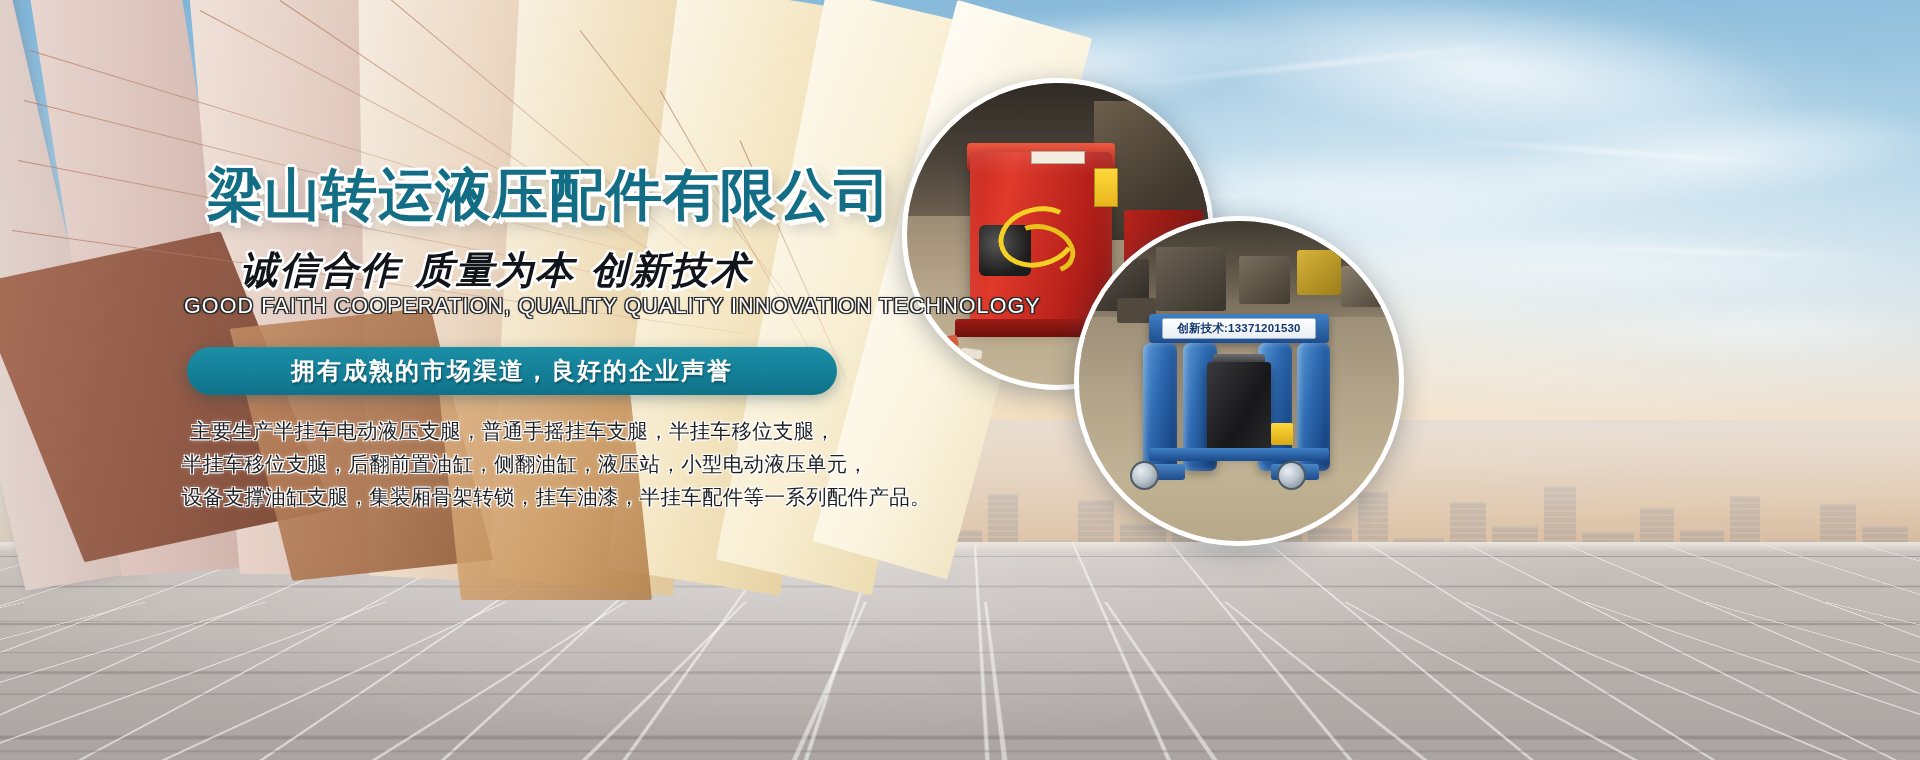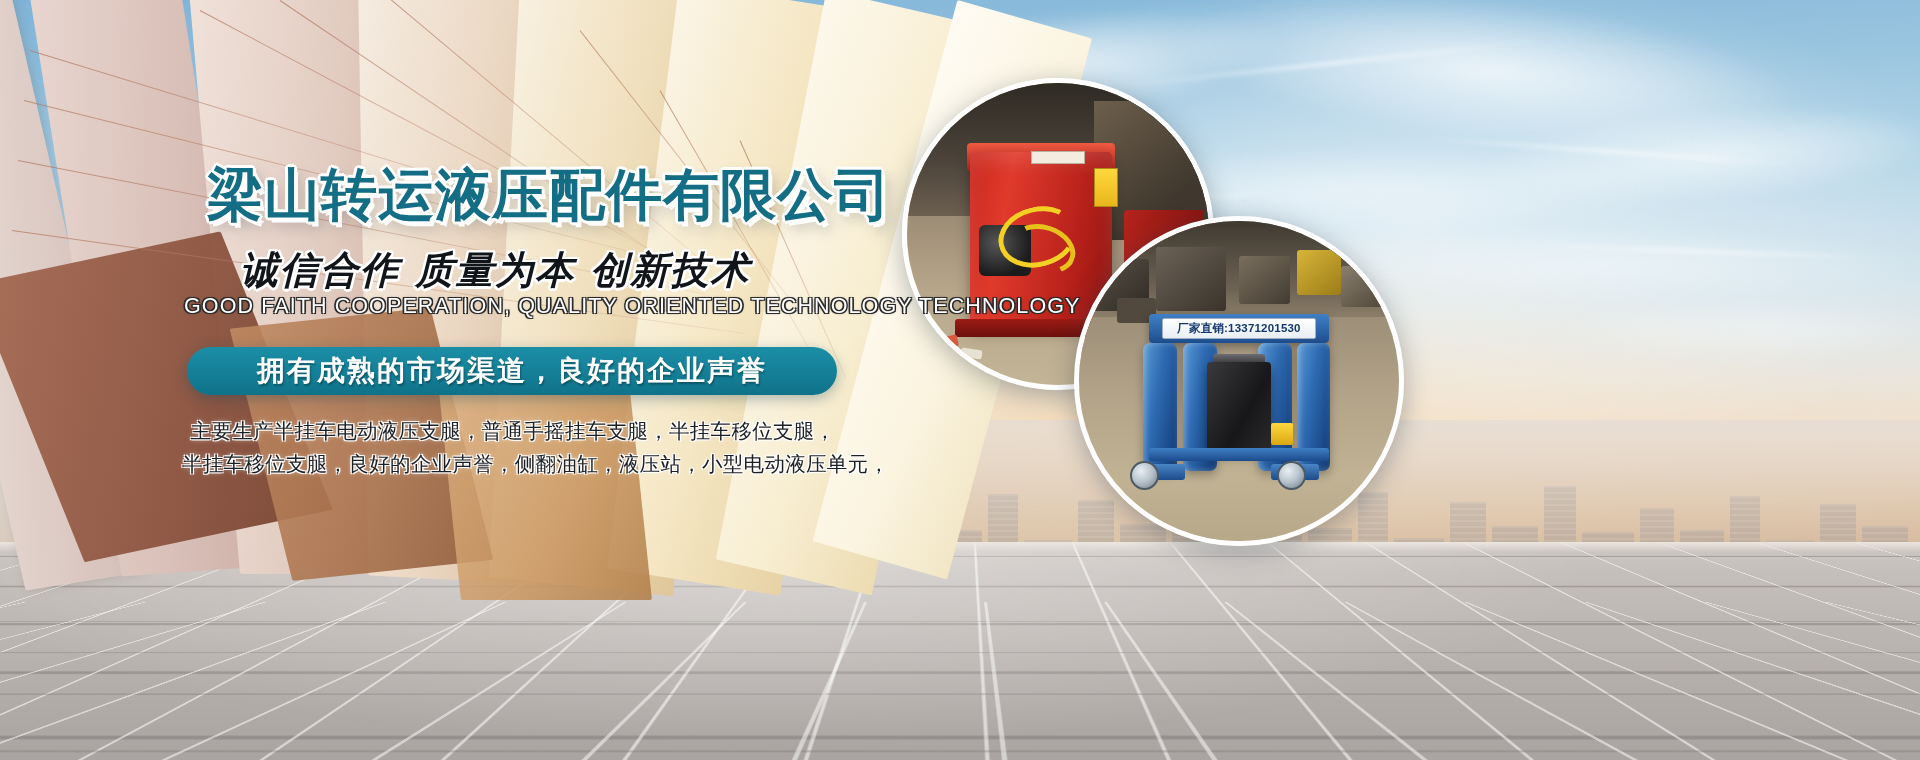--- a/index.html
+++ b/index.html
@@ -224,21 +224,21 @@
       0 0 3px rgba(0,0,0,.5);
   }
   #pill {
     position:absolute; left:175px; top:347px;
     width:650px; height:48px; border-radius:24px;
     background:linear-gradient(180deg,#1b8ea6 0%,#15829a 45%,#0f7289 100%);
     box-shadow:0 4px 14px rgba(25,70,85,.35);
     display:flex; align-items:center; justify-content:center;
   }
   #pill-text {
-    font-size:28px; font-weight:bold; letter-spacing:2px; color:#ffffff;
+    font-size:24px; font-weight:bold; letter-spacing:2px; color:#ffffff;
     white-space:nowrap; font-family:"DejaVu Sans", sans-serif;
     text-shadow:1px 2px 2px rgba(0,0,0,.3);
   }
   #desc {
     position:absolute; left:170px; top:415px; width:662px;
     text-align:center; font-size:20.5px; line-height:1.62;
     color:#1c1f24; letter-spacing:.3px;
     font-family:"DejaVu Sans", sans-serif;
     text-shadow:
       -1.2px -1.2px 0 rgba(255,255,255,.95), 1.2px -1.2px 0 rgba(255,255,255,.95),
@@ -367,44 +367,45 @@
     <div class="bp-bg"></div>
     <div class="bp-backwall"></div>
     <div class="bp-clutter" style="left:4%;top:12%;width:18%;height:16%;background:linear-gradient(140deg,#5a5248,#2e2a24);"></div>
     <div class="bp-clutter" style="left:24%;top:8%;width:22%;height:20%;background:linear-gradient(140deg,#6b6256,#3a342c);"></div>
     <div class="bp-clutter" style="left:50%;top:11%;width:16%;height:15%;background:linear-gradient(140deg,#7a6f5e,#433c32);"></div>
     <div class="bp-clutter" style="left:68%;top:9%;width:14%;height:14%;background:linear-gradient(140deg,#d8b43a,#9c7d18);"></div>
     <div class="bp-clutter" style="left:82%;top:14%;width:14%;height:13%;background:linear-gradient(140deg,#8a7f6c,#4e463a);"></div>
     <div class="bp-clutter" style="left:12%;top:24%;width:12%;height:8%;background:#51493e;"></div>
 
     <div class="bp-frame"></div>
-    <div class="bp-sign" id="bp-sign">厂家直销:13371201530</div>
+    <div class="bp-sign" id="bp-sign">创新技术:13371201530</div>
 
     <div class="bp-leg" id="bp-leg1"></div>
     <div class="bp-leg" id="bp-leg2"></div>
     <div class="bp-leg" id="bp-leg3"></div>
     <div class="bp-leg" id="bp-leg4"></div>
 
     <div class="bp-pump-top"></div>
     <div class="bp-pump"></div>
     <div class="bp-yellowbox"></div>
 
     <div class="bp-crossbar"></div>
     <div class="bp-foot" style="left:18%;top:76%;"></div>
     <div class="bp-foot" style="left:60%;top:76%;"></div>
     <div class="bp-wheel" id="bp-wheel1"></div>
     <div class="bp-wheel" id="bp-wheel2"></div>
   </div>
 
   <div class="text-wrap">
     <div id="main-title">梁山转运液压配件有限公司</div>
     <div id="sub-title">诚信合作 质量为本 创新技术</div>
-    <div id="eng-title">GOOD FAITH COOPERATION, QUALITY ORIENTED TECHNOLOGY TECHNOLOGY</div>
+    <div id="eng-title">GOOD FAITH COOPERATION, QUALITY QUALITY INNOVATION TECHNOLOGY</div>
     <div id="pill">
       <span id="pill-text">拥有成熟的市场渠道，良好的企业声誉</span>
     </div>
     <div id="desc">
       <span class="ln">主要生产半挂车电动液压支腿，普通手摇挂车支腿，半挂车移位支腿，</span>
-      <span class="ln">半挂车移位支腿，良好的企业声誉，侧翻油缸，液压站，小型电动液压单元，</span>
+      <span class="ln">半挂车移位支腿，后翻前置油缸，侧翻油缸，液压站，小型电动液压单元，</span>
+      <span class="ln">设备支撑油缸支腿，集装厢骨架转锁，挂车油漆，半挂车配件等一系列配件产品。</span>
     </div>
   </div>
 
 </div>
 
 </body></html>

